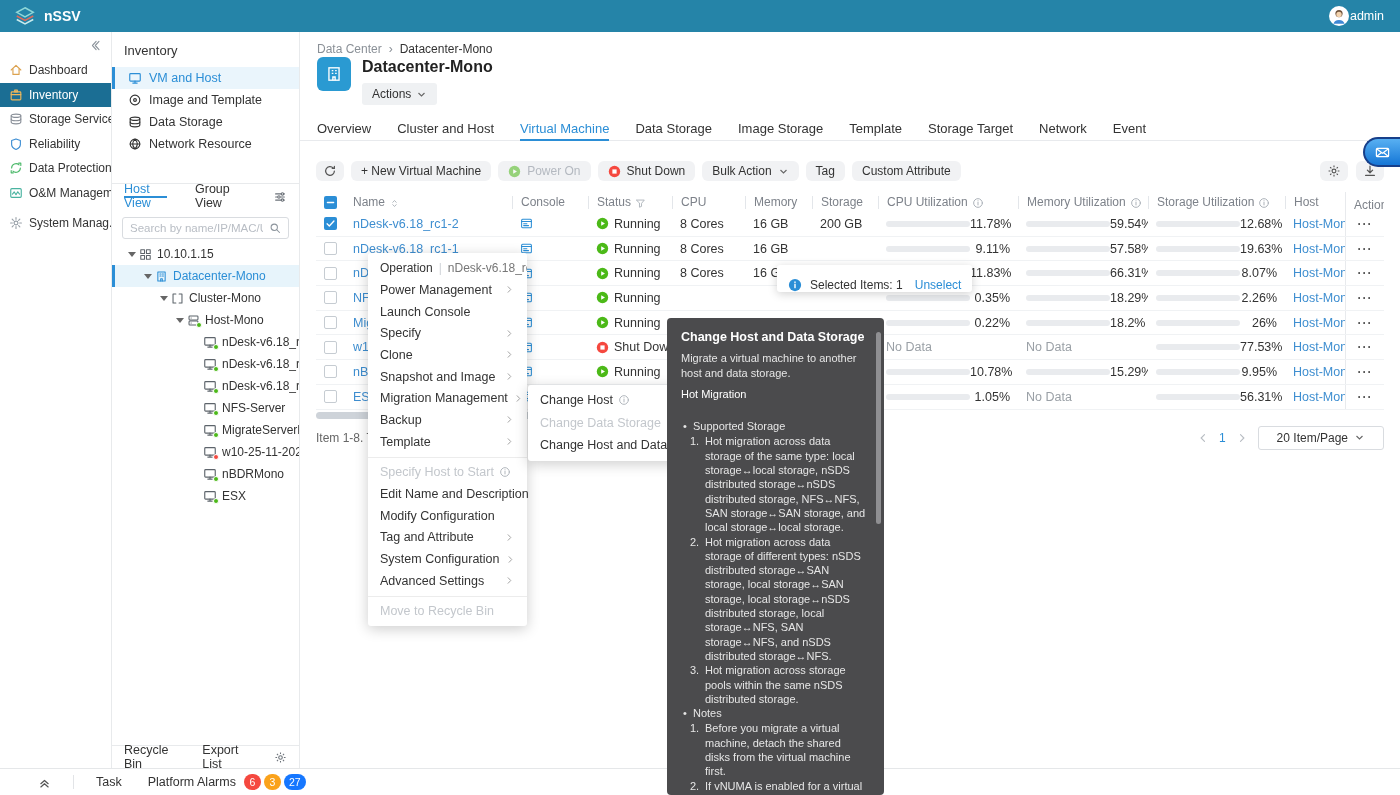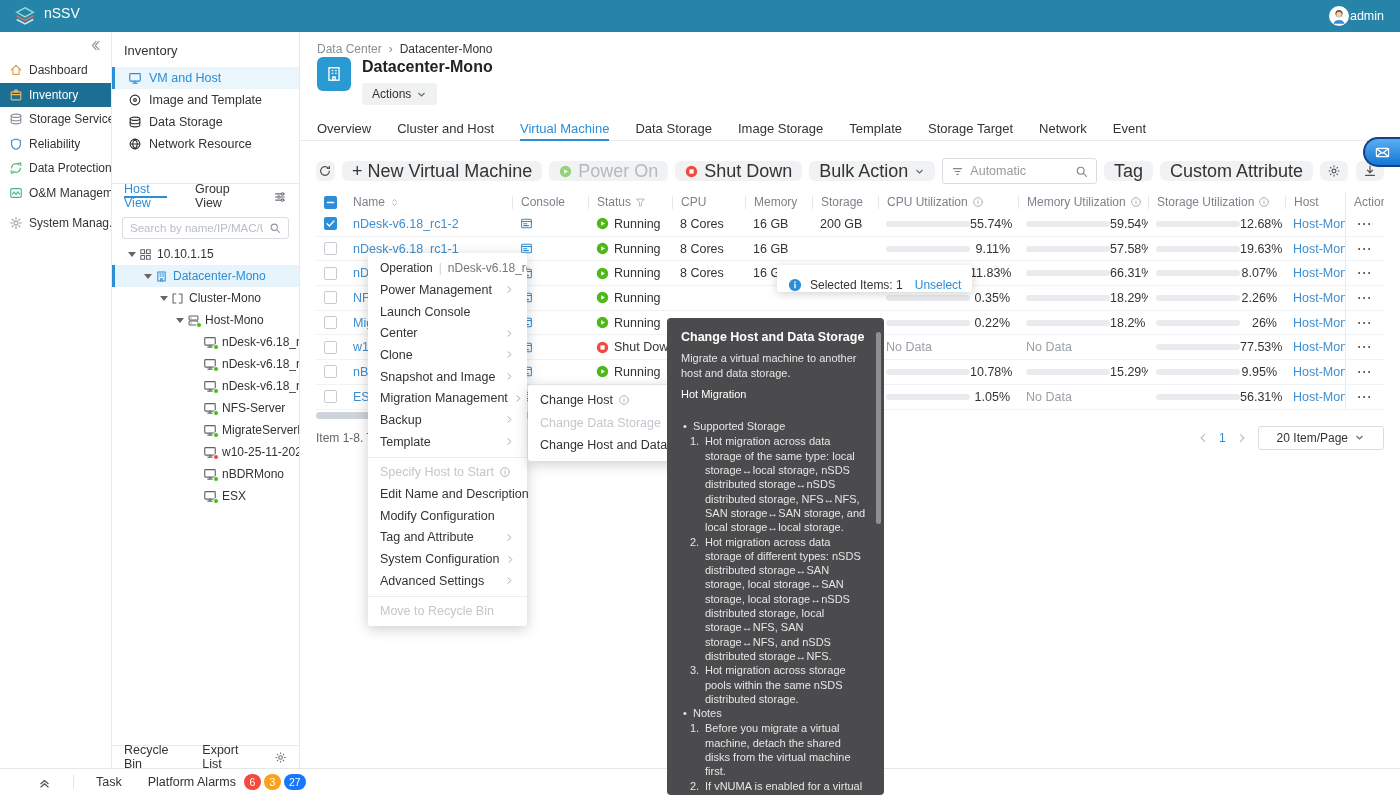--- a/index.html
+++ b/index.html
@@ -2,21 +2,21 @@
 <html><head>
 <meta charset="utf-8">
 <style>
   *{box-sizing:border-box;margin:0;padding:0}
   html,body{width:1400px;height:795px;overflow:hidden}
   body{font-family:"Liberation Sans",sans-serif;font-size:12.5px;color:#333;background:#fff;position:relative}
   svg{display:block}
   .ic{display:inline-flex;flex:none}
   
   .topbar{height:32px;background:#2584a8;display:flex;align-items:center;color:#fff;position:relative;z-index:5}
-  .logo{display:flex;gap:8px;margin-left:14px;font-weight:normal;font-size:14px;cursor:pointer}
+  .logo{display:flex;align-items:center;gap:8px;margin-left:14px;font-weight:bold;font-size:14px;cursor:pointer}
   .gsearch{position:absolute;left:538px;top:5px;width:300px;height:22px;background:rgba(0,0,0,.16);border:1px solid rgba(255,255,255,.22);border-radius:3px;display:flex;align-items:center;gap:6px;padding:0 8px;color:#b9d6e2;font-size:12px;cursor:text}
   .gsearch .kbd{margin-left:auto;font-size:11px;color:#a6c9d8}
   .user{margin-left:auto;margin-right:16px;display:flex;align-items:center;gap:1px;font-size:12.5px;cursor:pointer}
   
   .shell{position:absolute;top:32px;left:0;right:0;bottom:27px;display:flex;background:#fff}
   .lnav{width:112px;border-right:1px solid #e8eaec;flex:none}
   .lnav .collapse{display:flex;justify-content:flex-end;padding:7px 10px 6px;color:#8d959d;cursor:pointer}
   .nav-it{height:24.5px;display:flex;align-items:center;gap:6px;padding-left:9px;font-size:12px;cursor:pointer;white-space:nowrap;overflow:hidden}
   .nav-it.act{background:#1b6e94;color:#fff}
   .nav-it.gap{margin-top:6px}
@@ -55,31 +55,31 @@
   .tabs{position:absolute;left:0;right:0;top:86px;height:23px;display:flex;gap:26px;padding-left:17px;border-bottom:1px solid #e8eaed;font-size:13px}
   .tab{display:flex;align-items:center;border-bottom:2px solid transparent;margin-bottom:-1px;cursor:pointer;white-space:nowrap}
   .tab.act{color:#2b8ed6;border-color:#2b8ed6}
   .content{position:absolute;top:109px;left:0;right:0;bottom:0;padding:12px 16px}
   .vmtabs{display:flex}
   .vmtab{height:27px;padding:0 12px;border:1px solid #d9dce0;background:#fff;display:flex;align-items:center;font-size:12.5px;cursor:pointer}
   .vmtab:first-child{border-radius:3px 0 0 3px}
   .vmtab:last-child{border-radius:0 3px 3px 0;margin-left:-1px}
   .vmtab.act{border-color:#2b8ed6;color:#2b8ed6;z-index:1}
   .toolbar{margin-top:5px;display:flex;gap:7px;align-items:center;height:26px}
-  .tbtn{height:20px;background:#f1f2f4;border:none;border-radius:6px;display:inline-flex;align-items:center;gap:6px;padding:0 10px;font-size:18px;color:#333;cursor:pointer;white-space:nowrap;font-family:inherit}
+  .tbtn{height:20px;background:#f1f2f4;border:none;border-radius:6px;display:inline-flex;align-items:center;gap:6px;padding:0 10px;font-size:12px;color:#333;cursor:pointer;white-space:nowrap;font-family:inherit}
   .tbtn.icon-only{width:28px;justify-content:center;padding:0;color:#555}
   .tbtn.disabled{color:#b4b9c0}
   .tbtn.disabled .st-ic{opacity:.55}
   .tsearch{width:220px;height:26px;border:1px solid #d9dce0;border-radius:3px;background:#fff;display:flex;align-items:center;gap:6px;padding:0 8px;color:#999;font-size:12.5px;cursor:text}
   .tsearch .q{margin-left:auto;color:#888}
   .tb-right{margin-left:auto;display:flex;gap:8px}
   
   .table{margin-top:8px}
   .thead{display:flex;align-items:center;height:20px;color:#7d828a;font-size:12px}
-  .th{display:flex;align-items:center;gap:4px;padding:0 8px;height:13px;border-left:1px solid #e3e6ea;white-space:nowrap;overflow:hidden;flex:none}
+  .th{display:flex;align-items:flex-end;gap:4px;padding:0 8px;height:13px;border-left:1px solid #e3e6ea;white-space:nowrap;overflow:hidden;flex:none}
   .th.nosep{border-left:none}
   .th .hic{color:#aab0b7;display:flex}
   .trow{display:flex;align-items:stretch;height:24.7px;border-bottom:1px solid #f0f2f4;font-size:12.5px}
   .td{padding:0 8px;display:flex;align-items:center;white-space:nowrap;overflow:hidden;flex:none}
   .td.center{justify-content:center}
   .td-actions{border-left:1px solid #e8eaed;justify-content:center;padding:0}
   .lk-blue{color:#3e8ed0;cursor:pointer}
   .st-ic{display:flex;flex:none}
   .bar-track{width:84px;height:6px;border-radius:3px;background:#e9ebee;flex:none;overflow:hidden}
   .bar-fill{height:100%;border-radius:3px}
@@ -509,34 +509,20 @@
           <span>Shut Down</span>
         </button>
         <button class="tbtn">
           <span>Bulk Action</span>
           <span class="ic">
               <svg viewBox="0 0 16 16" width="11" height="11" fill="none" stroke="#666" stroke-width="1.6" stroke-linecap="round">
                 <path d="M4 6.2 8 10l4-3.8"></path>
               </svg>
             </span>
         </button>
-        <div class="tsearch">
-          <span class="ic">
-              <svg viewBox="0 0 16 16" width="13" height="13" fill="none" stroke="#888" stroke-width="1.4" stroke-linecap="round">
-                <path d="M3 4.5h10M5 8h6M7 11.5h2"></path>
-              </svg>
-            </span>
-          <span>Automatic</span>
-          <span class="q ic">
-              <svg viewBox="0 0 16 16" width="13" height="13" fill="none" stroke="currentColor" stroke-width="1.4" stroke-linecap="round">
-                <circle cx="7" cy="7" r="4.2"></circle>
-                <path d="M10.2 10.2 14 14"></path>
-              </svg>
-            </span>
-        </div>
         <button class="tbtn">Tag</button>
         <button class="tbtn">Custom Attribute</button>
         <div class="tb-right">
           <button class="tbtn icon-only">
               <svg viewBox="0 0 16 16" width="14" height="14" fill="none" stroke="currentColor" stroke-width="1.3">
                 <circle cx="8" cy="8" r="2.2"></circle>
                 <path d="M8 1.8v2M8 12.2v2M1.8 8h2M12.2 8h2M3.6 3.6 5 5M11 11l1.4 1.4M12.4 3.6 11 5M5 11l-1.4 1.4"></path>
               </svg>
             </button>
           <button class="tbtn icon-only">
@@ -645,21 +631,21 @@
                     <path d="M6.4 5.1v5.8L11 8Z" fill="#fff"></path>
                   </svg>
                 </span>
                 <span>Running</span>
               </div>
               <div class="td" style="width:73px">8 Cores</div>
               <div class="td" style="width:67px">16 GB</div>
               <div class="td" style="width:66px">200 GB</div>
               <div class="td" style="width:140px">
                 <span class="bar-track"><span class="bar-fill" style="width:10px;background:#1f74e0"></span></span>
-                <span class="pct">55.74%</span>
+                <span class="pct">11.78%</span>
               </div>
               <div class="td" style="width:130px">
                 <span class="bar-track"><span class="bar-fill" style="width:50px;background:#1f74e0"></span></span>
                 <span class="pct">59.54%</span>
               </div>
               <div class="td" style="width:137px">
                 <span class="bar-track"><span class="bar-fill" style="width:11px;background:#1f74e0"></span></span>
                 <span class="pct">12.68%</span>
               </div>
               <div class="td" style="width:60px">
@@ -1066,21 +1052,21 @@
           <svg viewBox="0 0 16 16" width="11" height="11" fill="none" stroke="currentColor" stroke-width="1.3" stroke-linecap="round" stroke-linejoin="round">
             <path d="M6 4l3.8 4L6 12"></path>
           </svg>
         </span>
       </div>
       <div class="cm-it">
     <span>Launch Console</span>
 
     </div>
       <div class="cm-it">
-    <span>Center</span>
+    <span>Specify</span>
 
     <span class="arr">
           <svg viewBox="0 0 16 16" width="11" height="11" fill="none" stroke="currentColor" stroke-width="1.3" stroke-linecap="round" stroke-linejoin="round">
             <path d="M6 4l3.8 4L6 12"></path>
           </svg>
         </span>
       </div>
       <div class="cm-it">
     <span>Clone</span>
 

